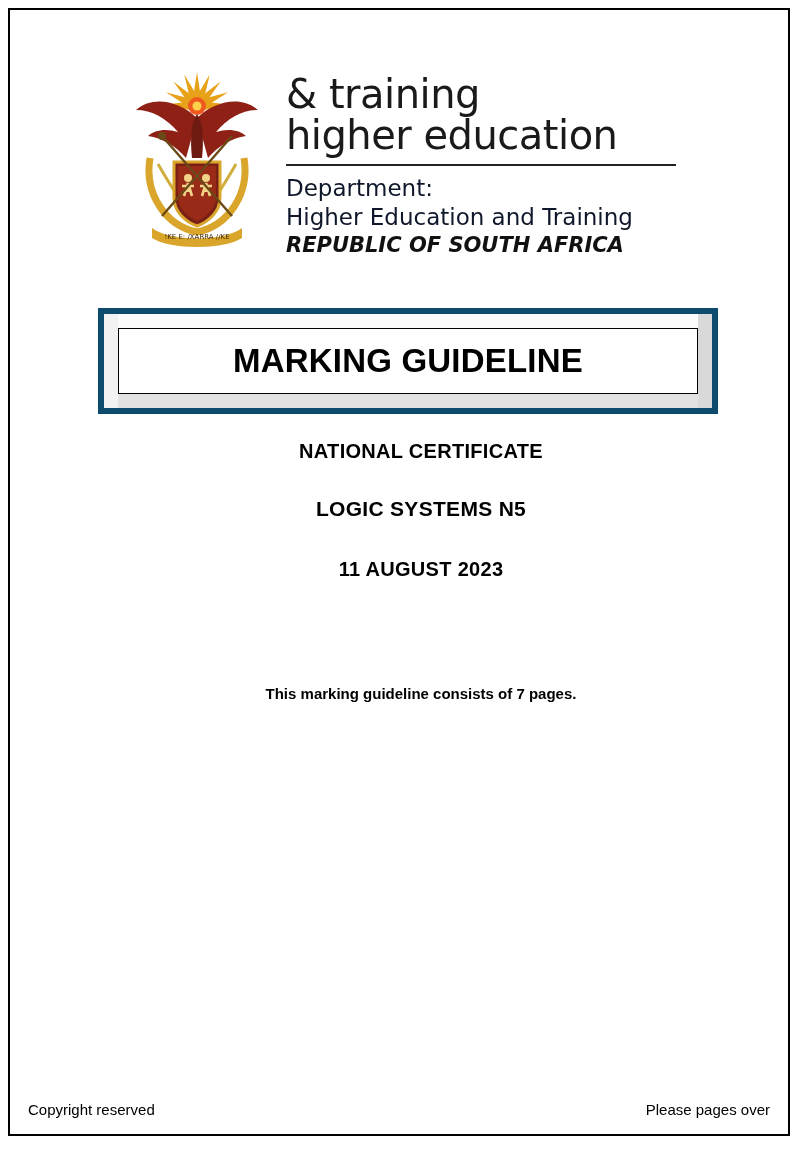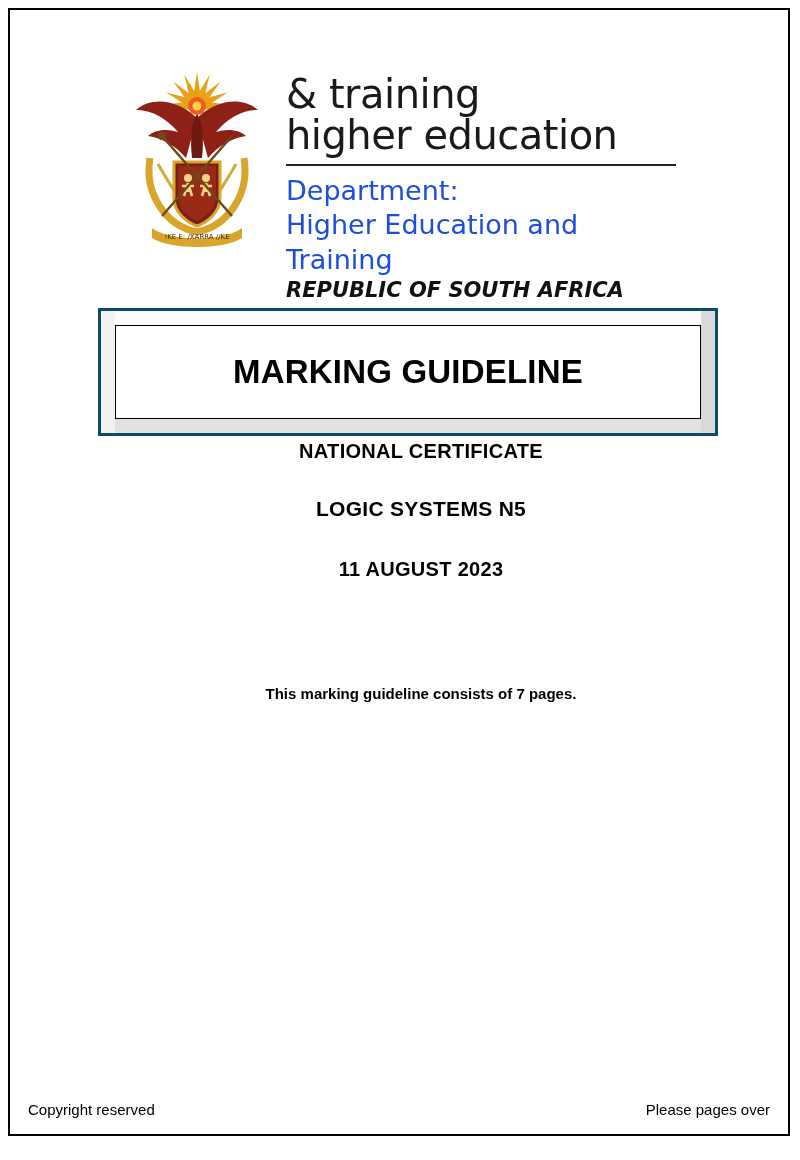--- a/index.html
+++ b/index.html
@@ -59,43 +59,43 @@
     letter-spacing: -0.5px;
     color: #1a1a1a;
     font-family: "DejaVu Sans", sans-serif;
   }
   .dept-rule {
     border-bottom: 2px solid #222222;
     margin: 8px 0 8px 0;
     width: 100%;
   }
   .dept-sub1, .dept-sub2 {
-    font-size: 27px;
+    font-size: 23px;
     line-height: 1.28;
-    color: #1d4ed8;
+    color: #0f172a;
     font-family: "DejaVu Sans", sans-serif;
   }
   .dept-sub3 {
     font-size: 21px;
     line-height: 1.28;
     font-weight: bold;
     color: #111111;
     font-family: "DejaVu Sans", sans-serif;
     font-style: italic;
   }
 
   
   .title-box-outer {
     position: absolute;
     left: 88px;
     top: 298px;
     width: 620px;
-    height: 128px;
+    height: 106px;
     background: #ffffff;
-    border: 3px solid #0c4a6e;
+    border: 6px solid #0c4a6e;
     box-sizing: border-box;
   }
   .bevel {
     position: absolute;
     inset: 0;
     background:
       linear-gradient(135deg, #ffffff 0%, #ffffff 100%);
   }
   .bevel::before {
     content: "";

